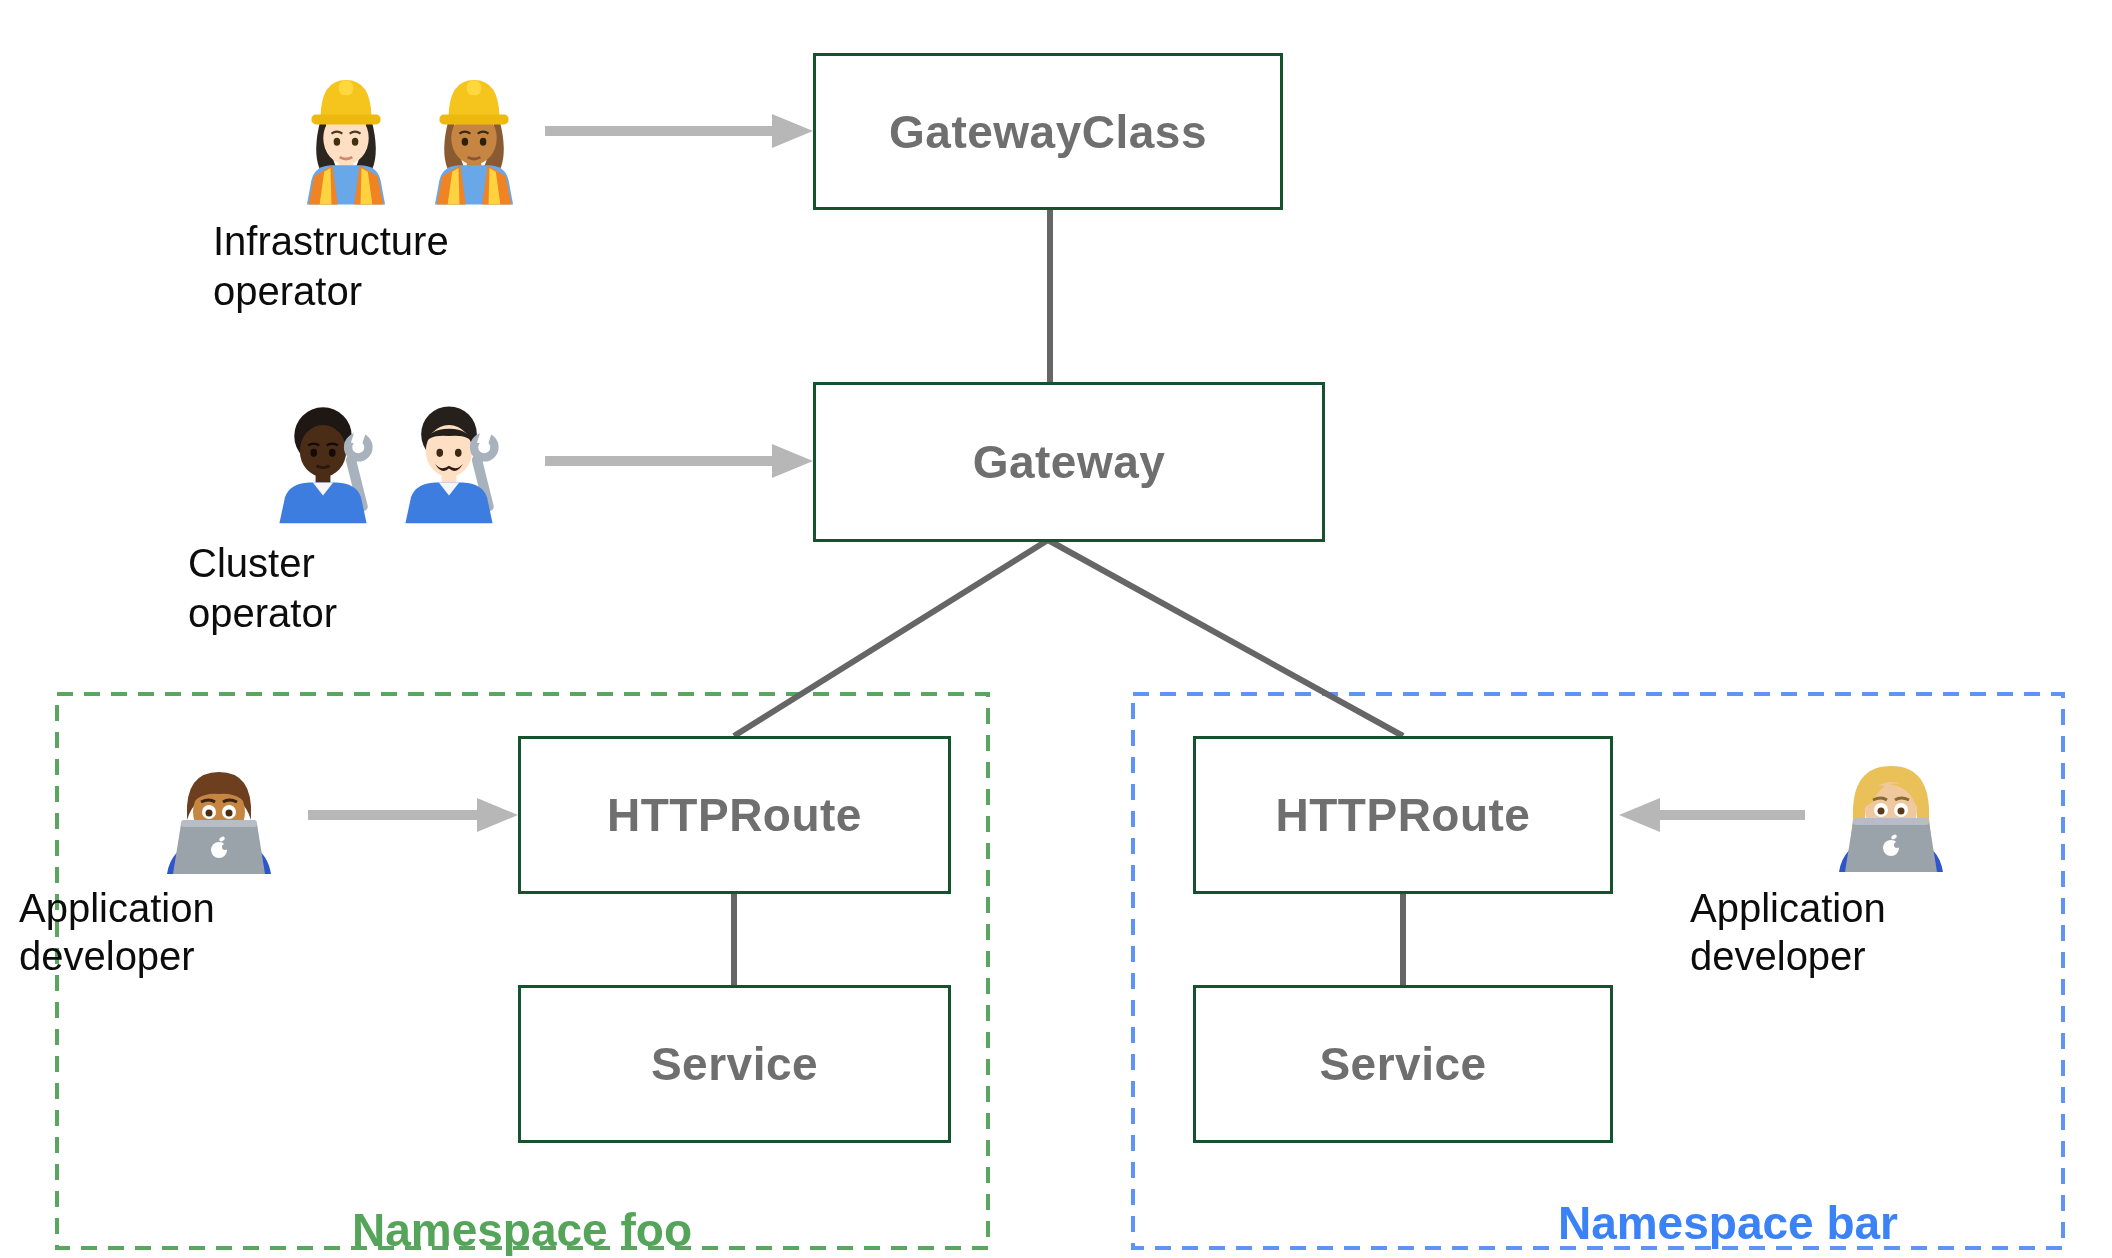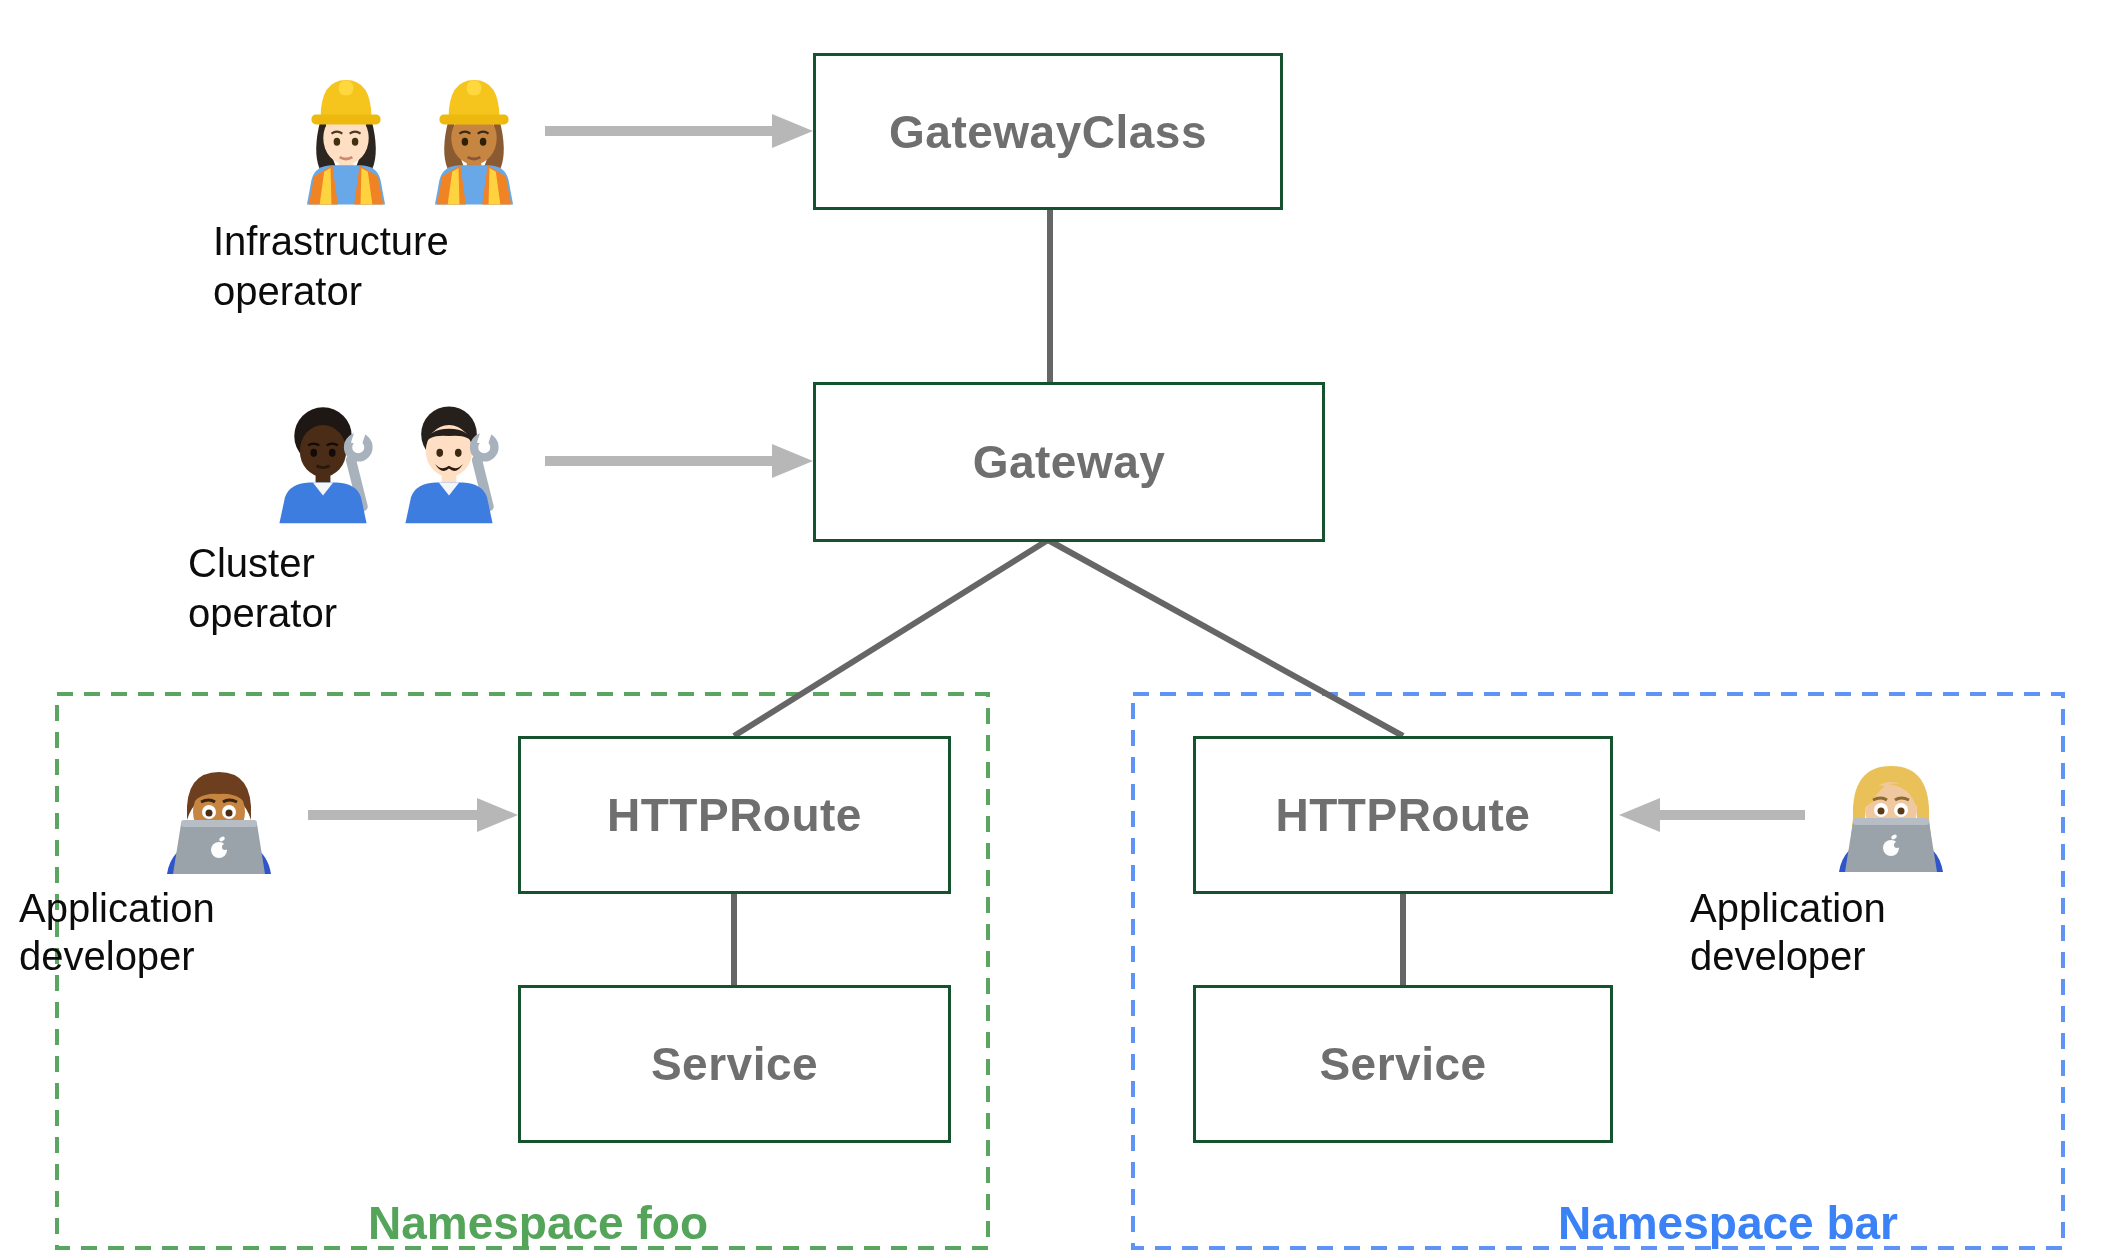--- a/index.html
+++ b/index.html
@@ -36,21 +36,21 @@
   #icons-infra  {left:296px;  top:58px;  gap:28px;}
   #icons-cluster{left:272px;  top:400px; gap:24px;}
   #icon-devfoo  {left:163px;  top:760px;}
   #icon-devbar  {left:1835px; top:758px;}
 
   .ns-rect{fill:none; stroke-width:4; stroke-dasharray:16 11;}
   .ns-label{
     position:absolute; width:600px; text-align:center;
     font-size:46px; font-weight:700; top:1196px;
   }
-  #ns-label-foo{left:238px;  color:#54a45a;}
+  #ns-label-foo{left:222px;  color:#54a45a;margin-top:7px;}
   #ns-label-bar{left:1298px; color:#3b82f6;text-align:right;}
 
   .connector{stroke:#666666; stroke-width:6; fill:none;}
   .arrow-shaft{stroke:#b7b7b7; stroke-width:10; fill:none;}
   .arrow-head{fill:#b7b7b7; stroke:none;}
 </style>
 </head>
 <body>
 
 <div class="canvas">

